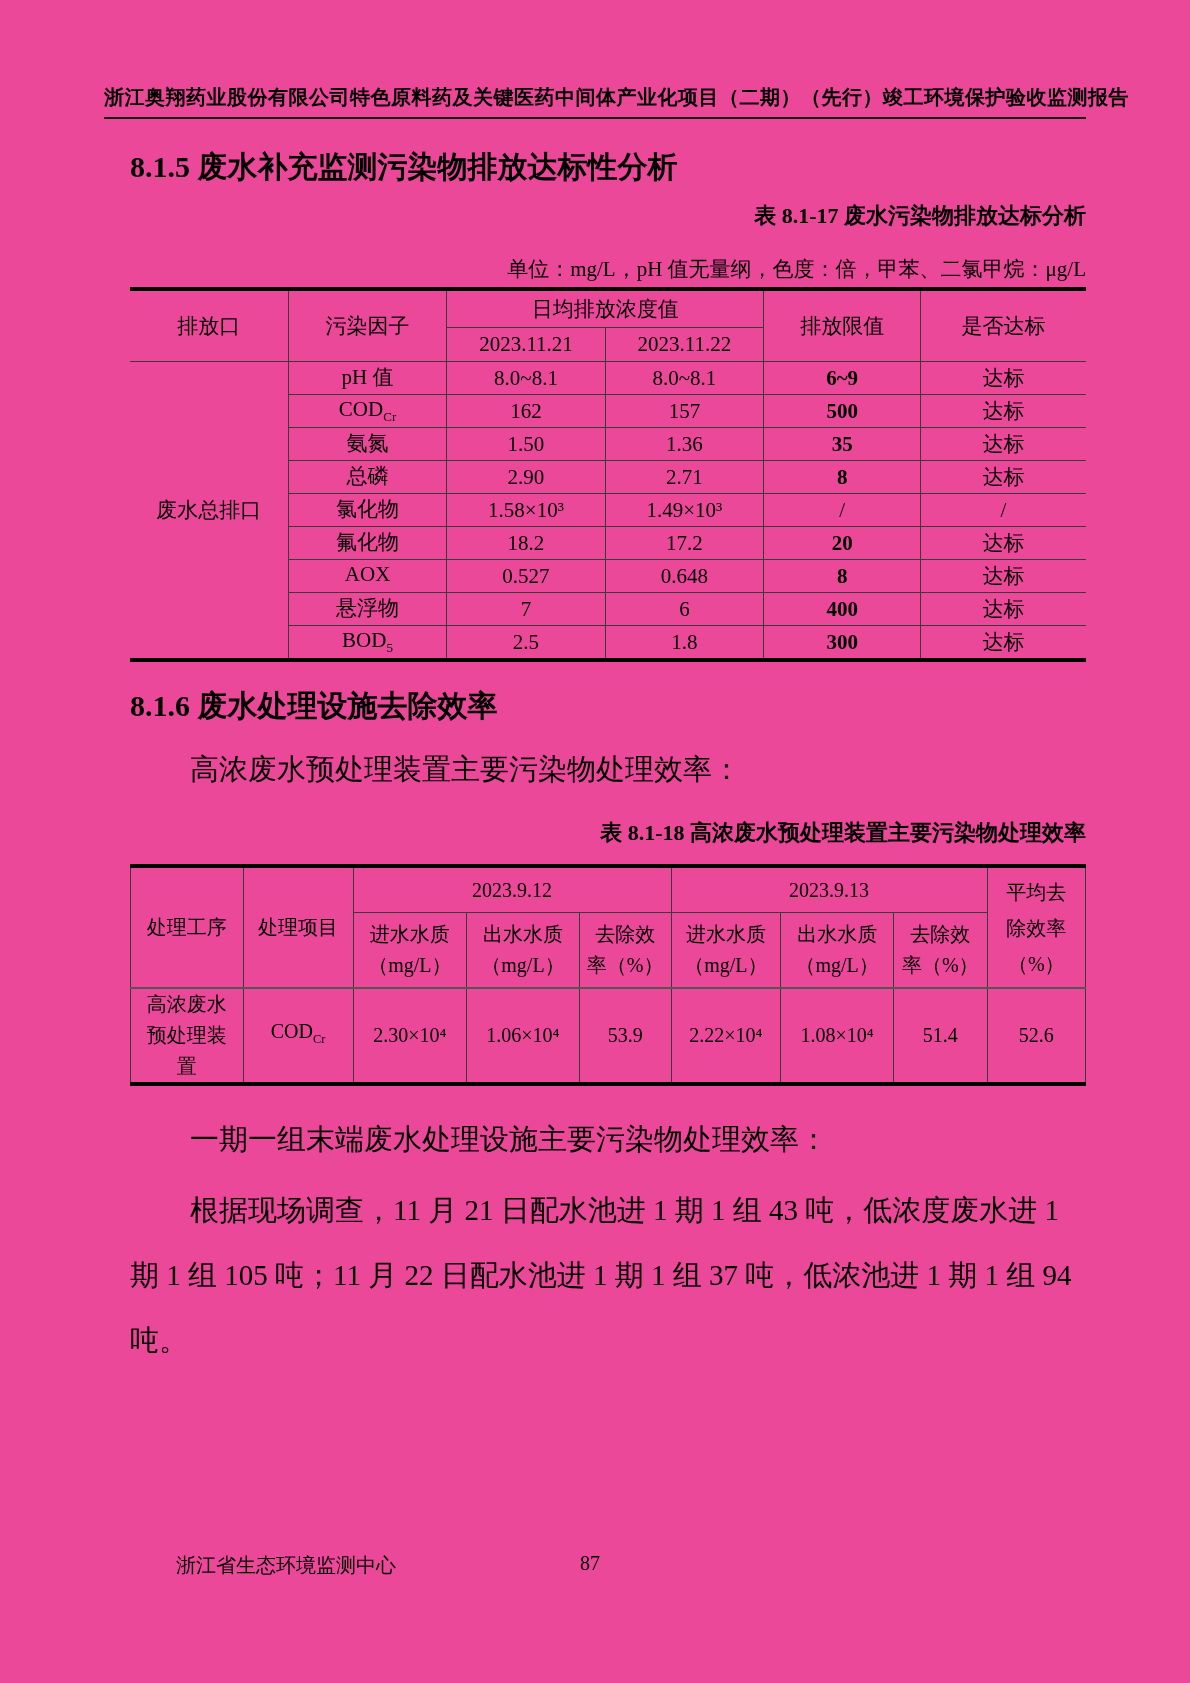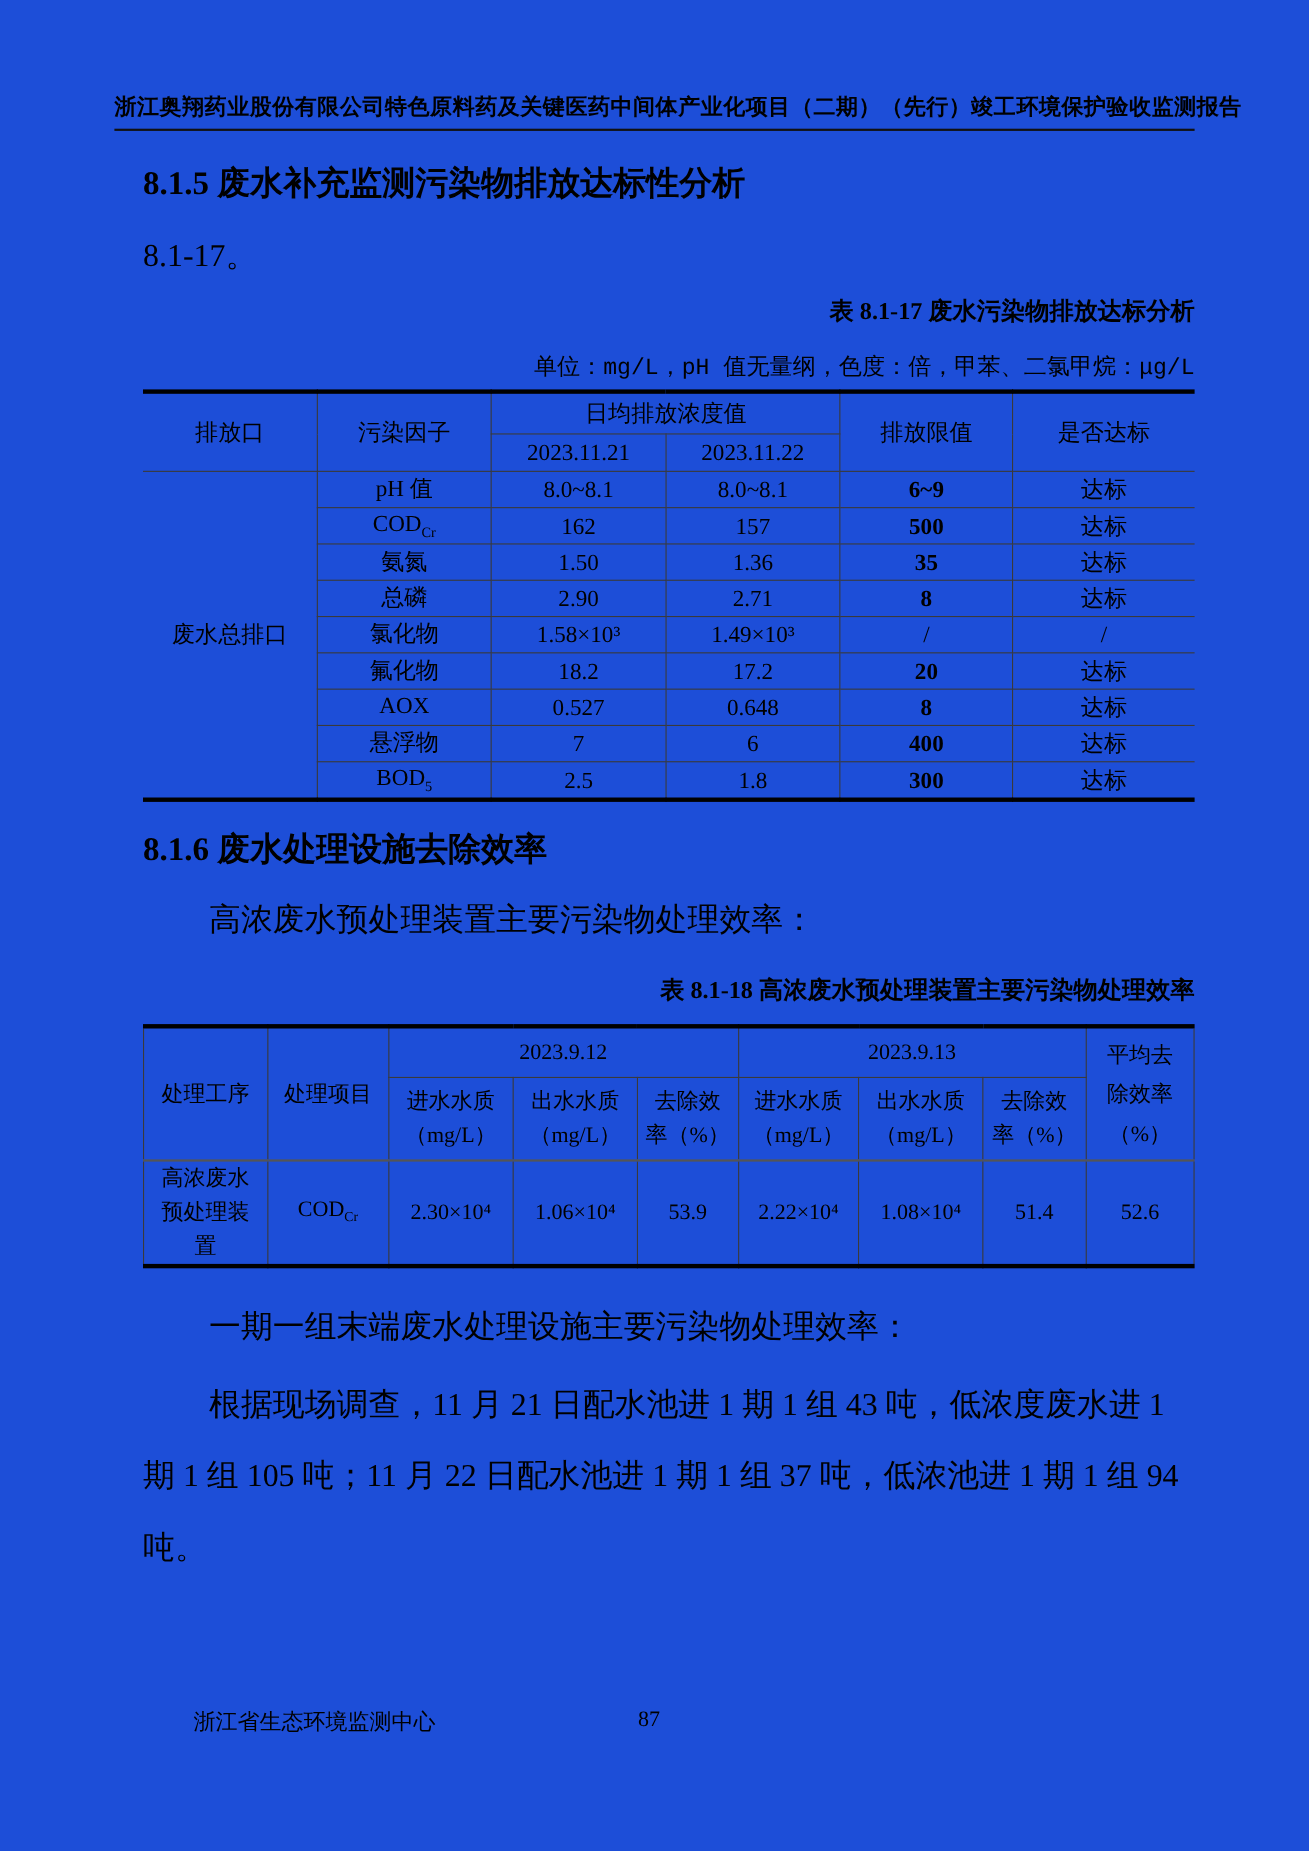--- a/index.html
+++ b/index.html
@@ -1,17 +1,17 @@
 <!DOCTYPE html>
 <html><head>
 <meta charset="utf-8">
 <style>
   html,body{margin:0;padding:0;background:#888;}
   .page{
-    width:1190px;height:1683px;background:#1d4ed8;position:relative;
+    width:1190px;height:1683px;background:#ec4899;position:relative;
     font-family:"Liberation Serif","DejaVu Serif",serif;color:#000;
     margin:0 auto;overflow:hidden;
   }
   .content{padding:0 104px 0 130px;}
   
   .running-head{
     width:982px;margin:0 auto;padding-top:84px;padding-bottom:6px;
     border-bottom:2px solid #111;text-align:center;
   }
   .running-head .rh-text{font-size:20px;font-weight:bold;letter-spacing:0.5px;white-space:nowrap;}
@@ -22,21 +22,21 @@
   
   .para-line{font-size:29px;line-height:65px;white-space:nowrap;}
   .indent{text-indent:60px;}
   .para-815{margin-top:16px;}
   .para-gaonong{margin-top:28px;font-size:29px;line-height:34px;text-indent:60px;white-space:nowrap;}
   .para-yiqi{margin-top:36px;font-size:29px;line-height:34px;text-indent:60px;white-space:nowrap;}
   .para-xianchang{margin-top:22px;}
   
   .tbl-title{margin-top:2px;text-align:right;font-size:22px;font-weight:bold;line-height:30px;}
   .t18-title{margin-top:32px;margin-bottom:16px;}
-  .unit-note{margin-top:24px;text-align:right;font-size:21px;line-height:28px;margin-bottom:4px;font-family:Liberation Mono, monospace;}
+  .unit-note{margin-top:24px;text-align:right;font-size:21px;line-height:28px;margin-bottom:4px;}
   
   table{border-collapse:collapse;width:100%;table-layout:fixed;}
   .t17,.t18{border-top:4px solid #000;border-bottom:4px solid #000;}
   .t17 th,.t17 td,.t18 th,.t18 td{
     border:1px solid #3a3a3a;font-weight:normal;padding:0;text-align:center;vertical-align:middle;
   }
   .t17{font-size:21px;}
   .t17 thead .r1 th{height:36px;}
   .t17 thead .r2 th{height:33px;}
   .t17 tbody td{height:32px;}
@@ -60,21 +60,20 @@
 
   <div class="running-head">
     <span class="rh-text">浙江奥翔药业股份有限公司特色原料药及关键医药中间体产业化项目（二期）（先行）竣工环境保护验收监测报告</span>
   </div>
 
   <div class="content">
 
     <div class="h-section h-815">8.1.5 废水补充监测污染物排放达标性分析</div>
 
     <div class="para-815">
-      <div class="para-line">8.1-17。</div>
     </div>
 
     <div class="tbl-title">表 8.1-17 废水污染物排放达标分析</div>
     <div class="unit-note">单位：mg/L，pH 值无量纲，色度：倍，甲苯、二氯甲烷：μg/L</div>
 
     <table class="t17">
       <colgroup>
         <col style="width:16.55%">
           <col style="width:16.6%">
           <col style="width:16.55%">

